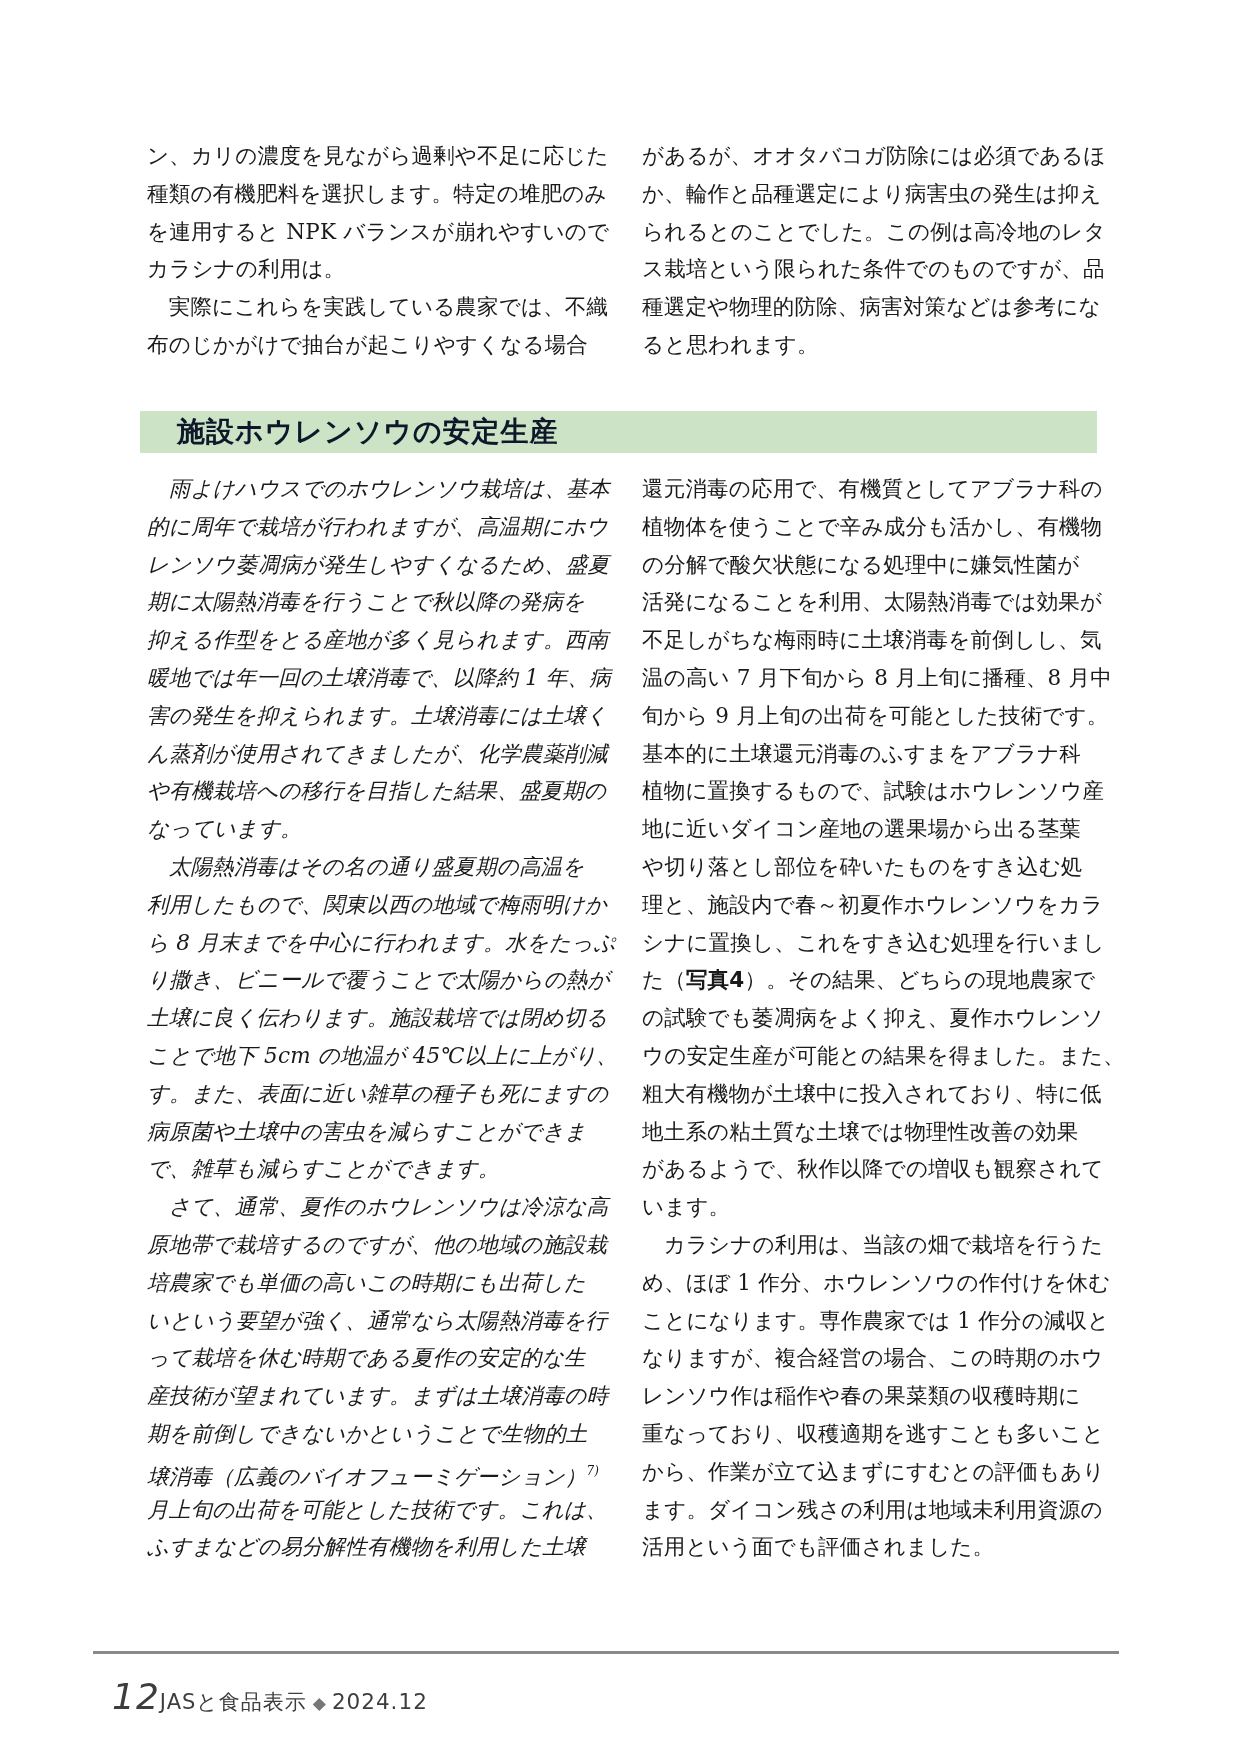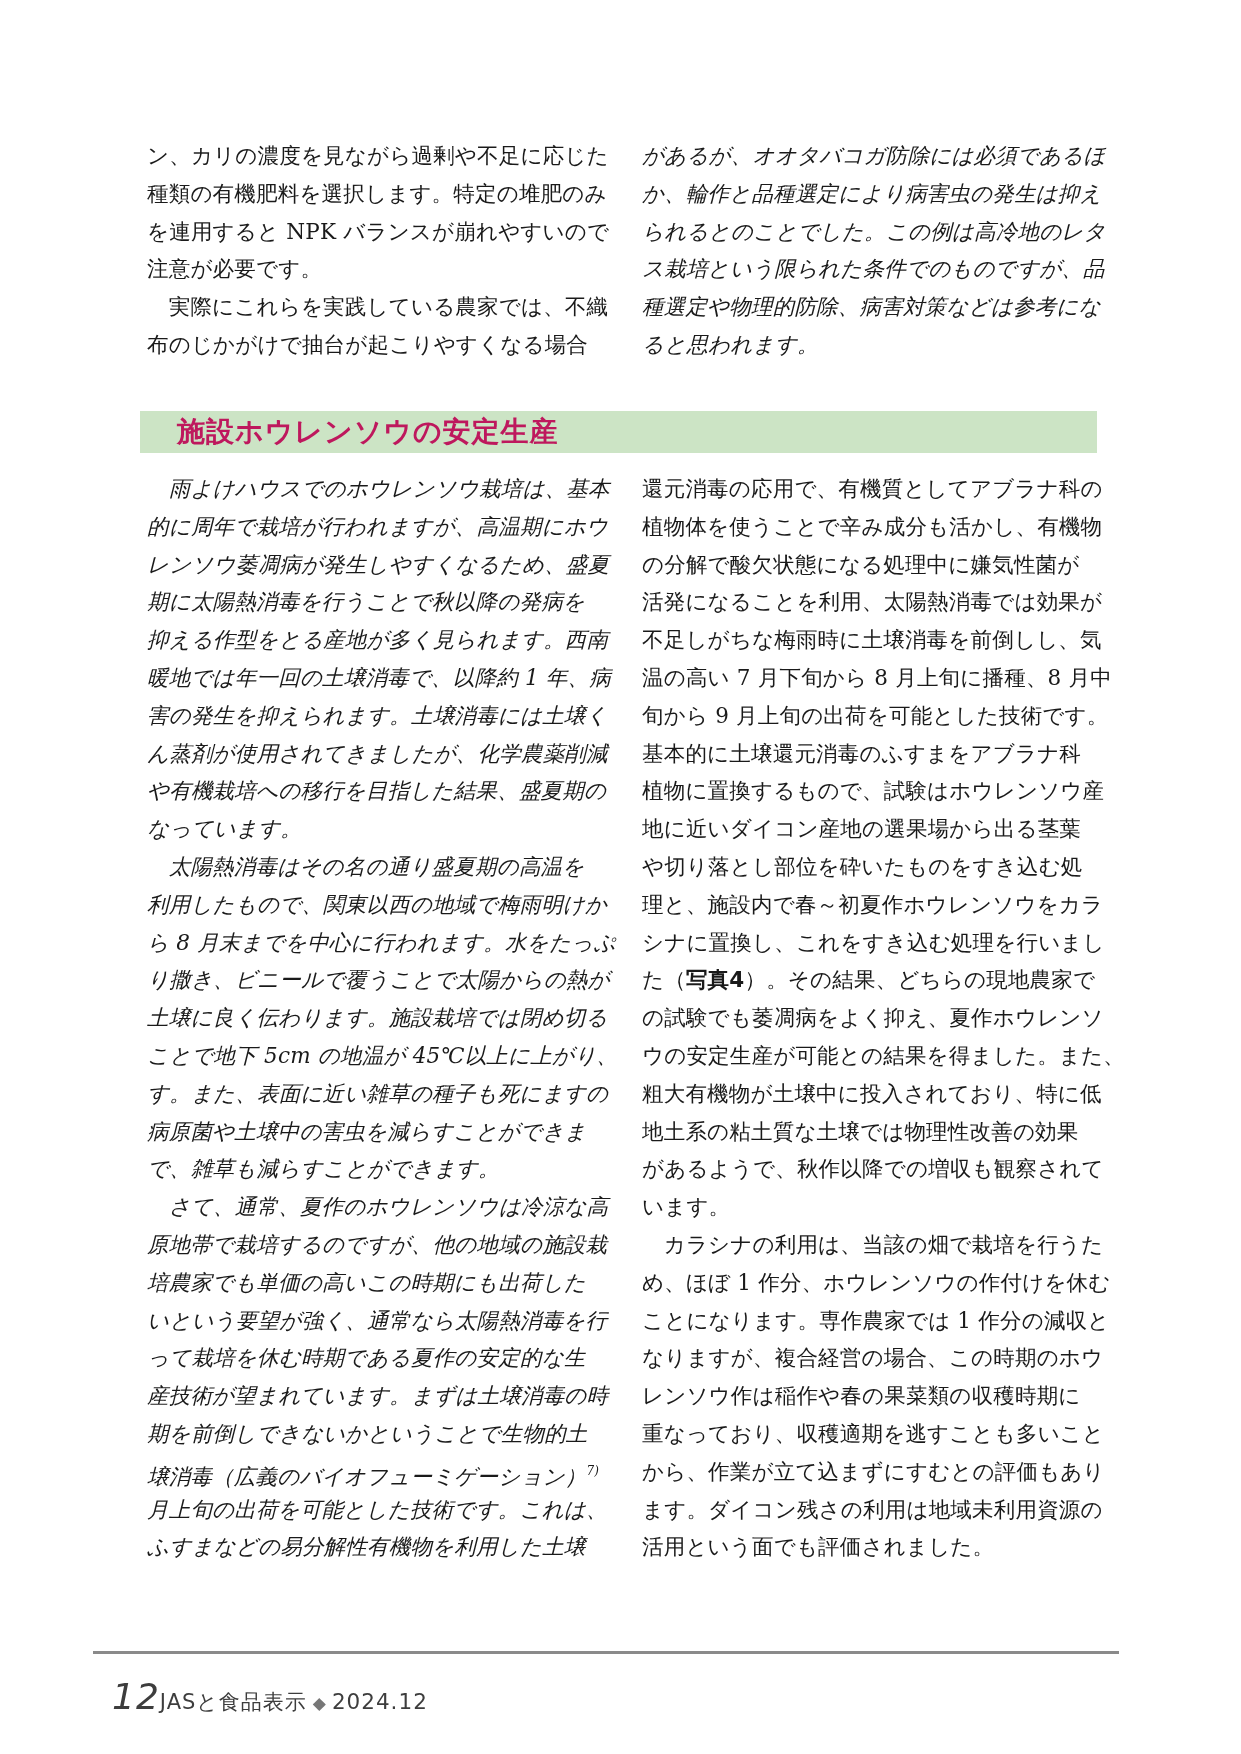--- a/index.html
+++ b/index.html
@@ -13,33 +13,33 @@
   }
   .col{position:absolute;}
   .col .line{
     height:37.8px;
     line-height:37.8px;
     font-size:21.5px;
     white-space:pre;
     letter-spacing:0.2px;
   }
   .intro-left{left:147px;top:137px;width:462px;}
-  .intro-right{left:642px;top:137px;width:462px;font-style:italic;}
+  .intro-right{left:642px;top:137px;width:462px;}
   .banner{
     position:absolute;
     left:140px;top:411px;width:957px;height:42px;
     display:flex;align-items:center;
     padding-left:37px;box-sizing:border-box;
   }
   .banner-title{
     font-family:"DejaVu Sans","Liberation Sans",sans-serif;
     font-weight:bold;
     font-size:28px;
     letter-spacing:1px;
-    color:#be185d;
+    color:#0f172a;
   }
   .body-left{left:147px;top:470px;width:462px;font-style:italic;}
   .body-right{left:642px;top:470px;width:462px;}
   .sup{
     font-size:12px;
     vertical-align:9px;
     letter-spacing:0;
   }
   .bold{
     font-family:"DejaVu Sans","Liberation Sans",sans-serif;
@@ -64,21 +64,21 @@
 </style>
 </head>
 <body>
 
 <div class="page">
 
   <div class="col intro-left">
       <div class="line">ン、カリの濃度を見ながら過剰や不足に応じた</div>
       <div class="line">種類の有機肥料を選択します。特定の堆肥のみ</div>
       <div class="line">を連用すると NPK バランスが崩れやすいので</div>
-      <div class="line">注意が必要です。</div>
+      <div class="line">カラシナの利用は。</div>
       <div class="line">　実際にこれらを実践している農家では、不織</div>
       <div class="line">布のじかがけで抽台が起こりやすくなる場合</div>
     </div>
 
   <div class="col intro-right">
       <div class="line">があるが、オオタバコガ防除には必須であるほ</div>
       <div class="line">か、輪作と品種選定により病害虫の発生は抑え</div>
       <div class="line">られるとのことでした。この例は高冷地のレタ</div>
       <div class="line">ス栽培という限られた条件でのものですが、品</div>
       <div class="line">種選定や物理的防除、病害対策などは参考にな</div>

